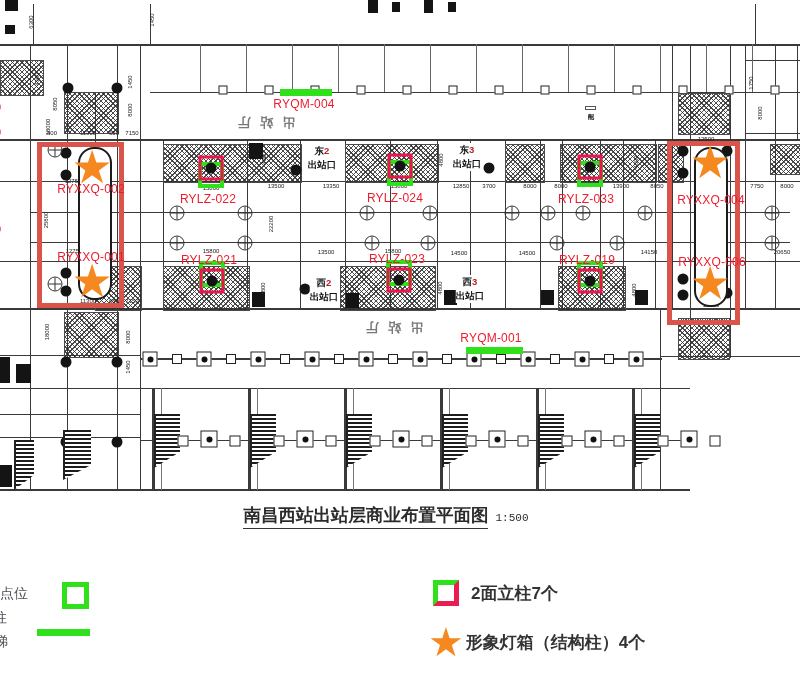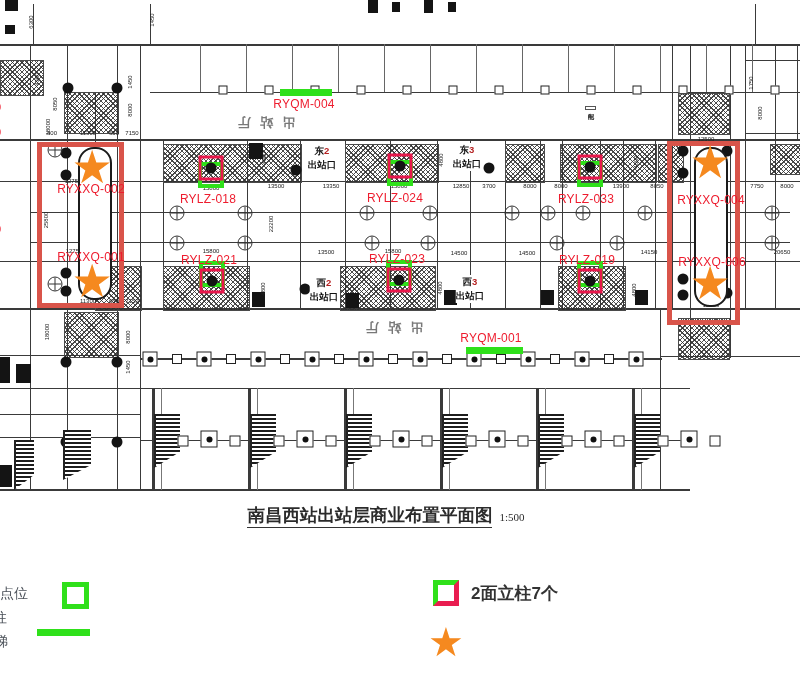--- a/index.html
+++ b/index.html
@@ -33,21 +33,21 @@
   .gbar{position:absolute;background:#2fe01a;z-index:8}
   .dim{position:absolute;font-size:6px;color:#222;white-space:nowrap;transform:translate(-50%,-50%);z-index:4}
   .dim.v{transform:translate(-50%,-50%) rotate(-90deg)}
   .exit{position:absolute;transform:translate(-50%,0);text-align:center;font-weight:bold;color:#111;
         font-size:9.5px;line-height:1.45;white-space:nowrap;z-index:8;background:#fff}
   .exit .d{color:#b41f1f}
   .hall{position:absolute;color:#787878;font-size:13px;font-weight:bold;letter-spacing:9px;white-space:nowrap;
         transform:translate(-50%,-50%) rotate(180deg);z-index:4}
   .vtext{position:absolute;writing-mode:vertical-rl;font-size:6.5px;color:#333;z-index:4;border:1px solid #555;padding:1px 0;background:#fff}
   #title-row{position:absolute;left:0;top:503px;width:772px;text-align:center;z-index:10;
-        font-family:Liberation Serif, serif}
+        font-family:Liberation Mono, monospace}
   #title-row .t{font-size:17.5px;font-weight:bold;color:#2b2b2b;border-bottom:1.6px solid #333;padding-bottom:2px}
   #title-row .s{font-size:11px;color:#2b2b2b;margin-left:7px}
   .leg-cut{position:absolute;font-family:"Liberation Serif",serif;font-size:14px;color:#4a5058;z-index:10}
   .leg-item{position:absolute;display:flex;align-items:center;z-index:10}
   .leg-label{font-size:17px;font-weight:bold;color:#333;white-space:nowrap}
   .icon-sq4{width:17px;height:17px;border:5px solid #2fe01a;margin-right:12px}
   .icon-sq2{width:16px;height:16px;border-top:5px solid #2fe01a;border-left:5px solid #2fe01a;
             border-right:5px solid #e91d50;border-bottom:5px solid #e91d50;margin-right:12px}
   .icon-line{width:53px;height:7px;background:#2fe01a;margin-right:6px}
   .icon-star{color:#f5891f;font-size:40px;line-height:1;margin-right:2px;font-family:"DejaVu Sans",sans-serif}
@@ -313,21 +313,21 @@
     <div class="dot" style="left: 399px; top: 280px; z-index: 9;"></div>
     <div class="mk grn" style="left: 590px; top: 274px;"></div>
     <div class="mk red" style="left: 590px; top: 281px;"></div>
     <div class="dot" style="left: 590px; top: 281px; z-index: 9;"></div>
     <div class="gbar" style="left: 280px; top: 89px; width: 52px; height: 7px;"></div>
     <div class="rylab" style="left: 304px; top: 104px;">RYQM-004</div>
     <div class="gbar" style="left: 466px; top: 347px; width: 57px; height: 7px;"></div>
     <div class="rylab" style="left: 491px; top: 338px;">RYQM-001</div>
     <div class="rylab" style="left: 91px; top: 189px;">RYXXQ-002</div>
     <div class="rylab" style="left: 91px; top: 257px;">RYXXQ-001</div>
-    <div class="rylab" style="left: 208px; top: 199px;">RYLZ-018</div>
+    <div class="rylab" style="left: 208px; top: 199px;">RYLZ-022</div>
     <div class="rylab" style="left: 209px; top: 260px;">RYLZ-021</div>
     <div class="rylab" style="left: 395px; top: 198px;">RYLZ-024</div>
     <div class="rylab" style="left: 397px; top: 259px;">RYLZ-023</div>
     <div class="rylab" style="left: 586px; top: 199px;">RYLZ-033</div>
     <div class="rylab" style="left: 587px; top: 260px;">RYLZ-019</div>
     <div class="rylab" style="left: 711px; top: 200px;">RYXXQ-004</div>
     <div class="rylab" style="left: 712px; top: 262px;">RYXXQ-006</div>
     <div class="frag" style="left: -5px; top: 101px;">0</div>
     <div class="frag" style="left: -5px; top: 126px;">0</div>
     <div class="frag" style="left: -5px; top: 223px;">0</div>
@@ -418,14 +418,15 @@
   </div>
   <div class="leg-item" style="left:433px;top:580px">
     <span class="icon-sq2"></span>
     <span class="leg-label">2面立柱7个</span>
   </div>
   <div class="leg-item" style="left:37px;top:629px">
     <span class="icon-line"></span>
   </div>
   <div class="leg-item" style="left:428px;top:622px">
     <span class="icon-star">★</span>
+    <span class="leg-label">形象灯箱（结构柱）4个</span>
   </div>
 </div>
 
 </body></html>

